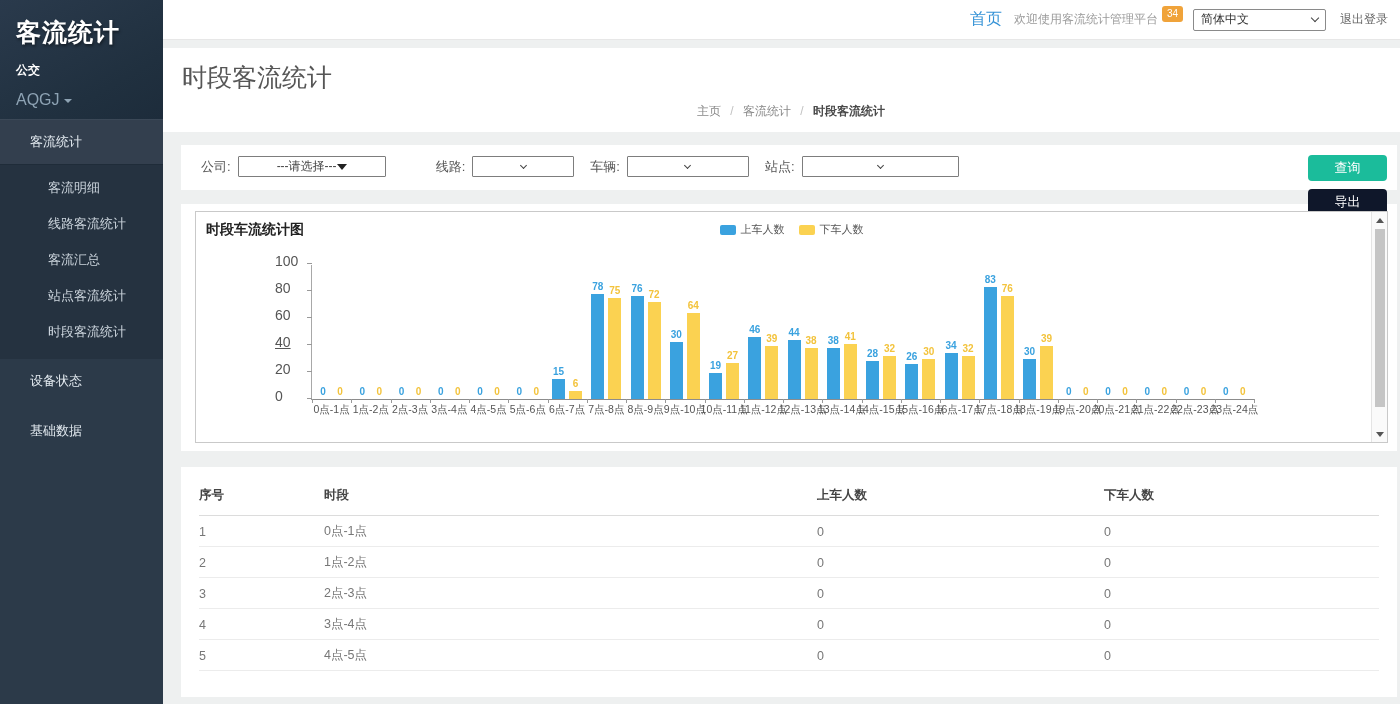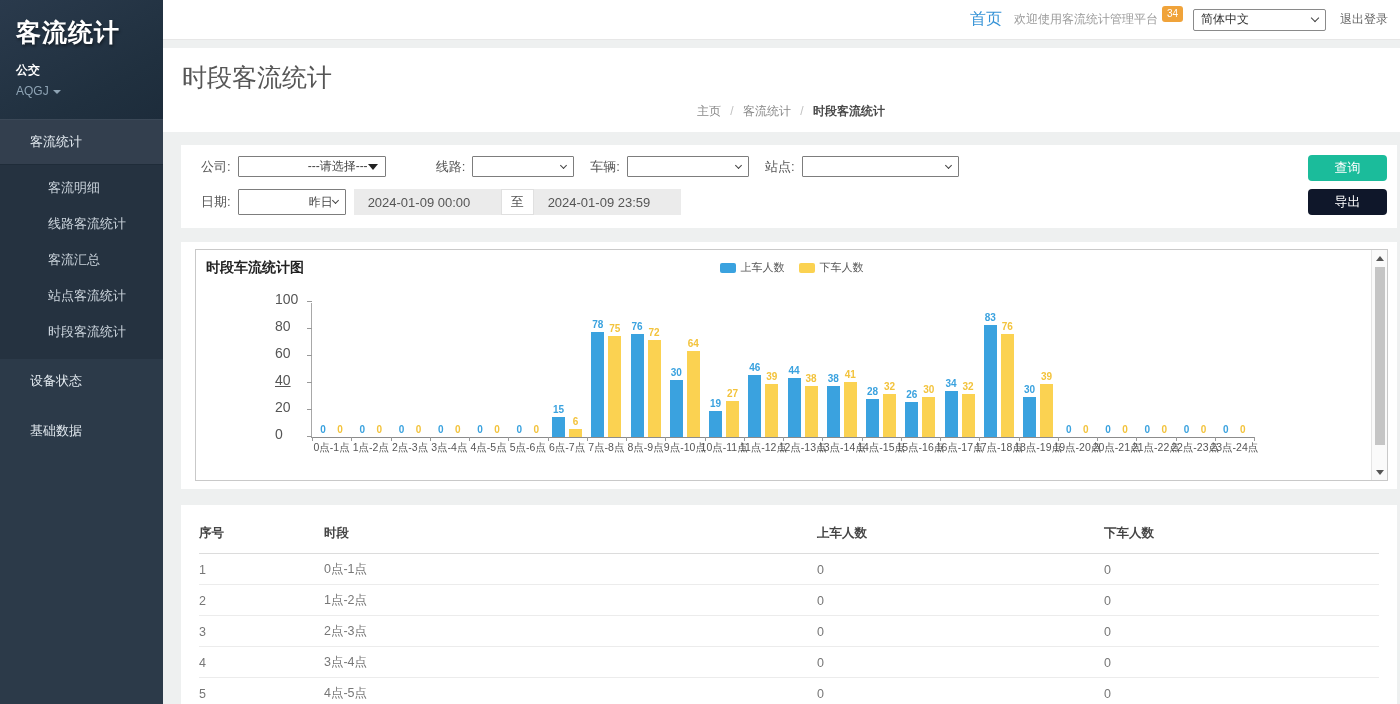--- a/index.html
+++ b/index.html
@@ -4,21 +4,21 @@
 <style>
   * { box-sizing: border-box; margin: 0; padding: 0; }
   html,body { width:1400px; height:704px; overflow:hidden; }
   body { font-family:"Liberation Sans","DejaVu Sans",sans-serif; background:#eef0f0; }
 
   
   .sidebar { position:fixed; left:0; top:0; width:163px; height:704px; background:#2c3a49; z-index:10; }
   .brand { height:119px; background:linear-gradient(150deg,#2a3a4c 0%,#20303f 70%,#1d2c3b 100%); padding:16px 0 0 16px; }
   .brand-title { color:#ffffff; font-size:25px; font-weight:bold; letter-spacing:1px; text-shadow:1px 2px 3px rgba(0,0,0,.45); }
   .brand-sub { color:#ffffff; font-size:12px; font-weight:bold; margin-top:13px; }
-  .brand-org { color:#8ea3b4; font-size:12px; margin-top:5px; cursor:pointer; }
+  .brand-org { color:#8ea3b4; font-size:16px; margin-top:12px; cursor:pointer; }
   .brand-org .caret { display:inline-block; width:0; height:0; border-left:4px solid transparent; border-right:4px solid transparent; border-top:4px solid #8ea3b4; margin-left:4px; vertical-align:middle; }
   .menu-section { padding:13px 0 13px 30px; font-size:13px; color:#e4ebf1; cursor:pointer; }
   .menu-section.active { background:#333f4e; border-top:1px solid #3b4857; border-bottom:1px solid #1f2c39; }
   .submenu { background:#253240; padding:5px 0 9px; }
   .submenu-item { padding:9px 0 9px 48px; font-size:13px; color:#cdd6de; cursor:pointer; }
   .menu-gap { height:6px; }
 
   
   .main { margin-left:163px; height:704px; }
   .topbar { height:40px; background:#ffffff; border-bottom:1px solid #e7e7e7; display:flex; align-items:center; justify-content:flex-end; padding-right:12px; }
@@ -37,21 +37,21 @@
   .breadcrumb .current { color:#4a4a4a; font-weight:bold; }
 
   .content { padding:13px 3px 0 18px; }
   .card { background:#ffffff; }
 
   
   .filter-card { padding:11px 10px 13px 20px; position:relative; }
   .filter-row { display:flex; align-items:center; }
   .filter-row + .filter-row { margin-top:12px; }
   .f-label { font-size:13px; color:#555; margin-right:7px; }
-  .sel { border:1px solid #7d7d7d; height:21px; background:#fff; display:flex; align-items:center; justify-content:flex-end; padding:0 7px; font-size:12px; color:#444; cursor:pointer; border-radius:1px; }
+  .sel { border:1px solid #7d7d7d; height:21px; background:#fff; display:flex; align-items:center; justify-content:center; padding:0 7px; font-size:12px; color:#444; cursor:pointer; border-radius:1px; }
   .sel .tri { width:0; height:0; border-left:5px solid transparent; border-right:5px solid transparent; border-top:6px solid #222; }
   .sel .chev { width:5px; height:5px; }
   .w-company { width:148px; margin-right:50px; }
   .w-line { width:102px; margin-right:16px; }
   .w-vehicle { width:122px; margin-right:16px; }
   .w-station { width:157px; }
   .w-preset { width:108px; height:26px; margin-right:8px; }
   .date-field { background:#ebebeb; height:26px; display:flex; align-items:center; padding:0 14px; font-size:13px; color:#555; min-width:147px; cursor:pointer; }
   .to-cell { background:#fff; border:1px solid #e0e0e0; height:26px; display:flex; align-items:center; padding:0 9px; font-size:13px; color:#555; }
   .action-btns { position:absolute; right:10px; top:10px; }
@@ -159,30 +159,20 @@
         <span class="f-label">车辆:</span>
         <div class="sel w-vehicle">
           <span></span>
           <span class="chev"></span>
         </div>
         <span class="f-label">站点:</span>
         <div class="sel w-station">
           <span></span>
           <span class="chev"></span>
         </div>
-      </div>
-      <div class="filter-row">
-        <span class="f-label">日期:</span>
-        <div class="sel w-preset">
-          <span>昨日</span>
-          <span class="chev"></span>
-        </div>
-        <div class="date-field">2024-01-09 00:00</div>
-        <div class="to-cell">至</div>
-        <div class="date-field">2024-01-09 23:59</div>
       </div>
       <div class="action-btns">
         <button class="btn btn-query">查询</button>
         <button class="btn btn-export">导出</button>
       </div>
     </div>
 
     <div class="card chart-card">
       <div class="chart-box">
         <div class="chart-title">时段车流统计图</div>

